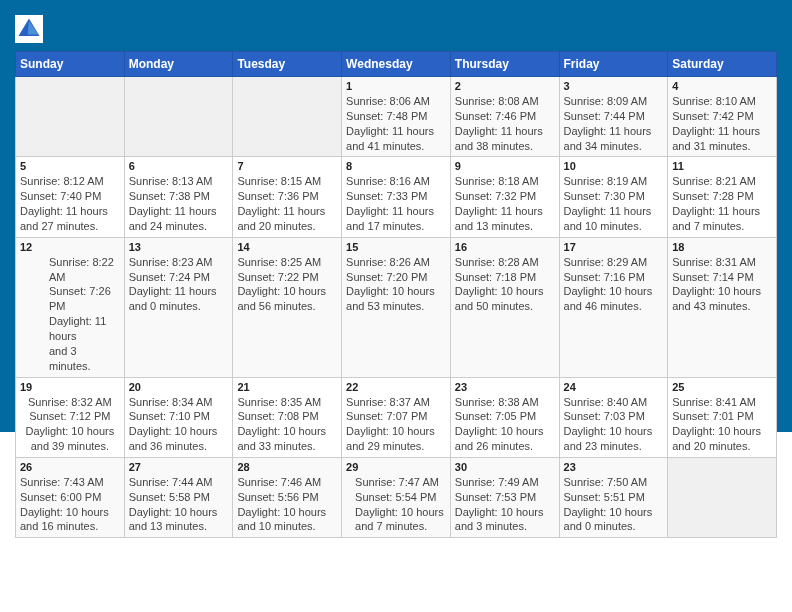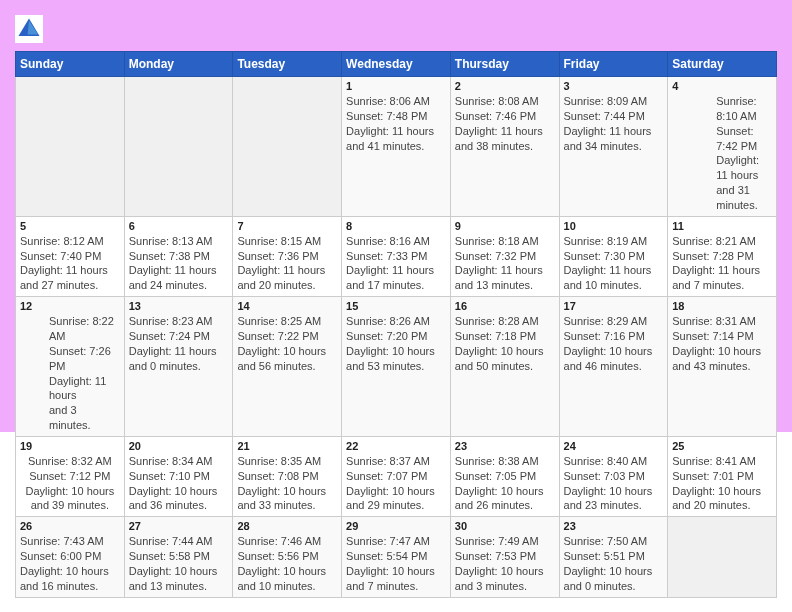--- a/index.html
+++ b/index.html
@@ -6,21 +6,21 @@
     body {
       font-family: Arial, sans-serif;
       background: #fff;
       width: 792px;
       height: 612px;
       overflow: hidden;
     }
     .page {
       width: 792px;
       height: 432px;
-      background: #f0abfc;
+      background: #0369a1;
       padding: 10px 15px;
     }
     .header {
       display: flex;
       justify-content: space-between;
       align-items: flex-start;
       margin-bottom: 8px;
     }
     .logo {
       display: flex;
@@ -150,21 +150,21 @@
           </td>
           <td>
             <div class="day-number">3</div>
             <div class="day-info" style="white-space: pre-line;">Sunrise: 8:09 AM
 Sunset: 7:44 PM
 Daylight: 11 hours
 and 34 minutes.</div>
           </td>
           <td>
             <div class="day-number">4</div>
-            <div class="day-info" style="white-space: pre-line; margin-left: 44px;">Sunrise: 8:10 AM
+            <div class="day-info" style="white-space: pre-line;">Sunrise: 8:10 AM
 Sunset: 7:42 PM
 Daylight: 11 hours
 and 31 minutes.</div>
           </td>
         </tr>
         <tr>
           <td>
             <div class="day-number">5</div>
             <div class="day-info" style="white-space: pre-line;">Sunrise: 8:12 AM
 Sunset: 7:40 PM
@@ -333,21 +333,21 @@
           </td>
           <td>
             <div class="day-number">28</div>
             <div class="day-info" style="white-space: pre-line;">Sunrise: 7:46 AM
 Sunset: 5:56 PM
 Daylight: 10 hours
 and 10 minutes.</div>
           </td>
           <td>
             <div class="day-number">29</div>
-            <div class="day-info" style="white-space: pre-line;">Sunrise: 7:47 AM
+            <div class="day-info" style="white-space: pre-line; margin-left: 9px;">Sunrise: 7:47 AM
 Sunset: 5:54 PM
 Daylight: 10 hours
 and 7 minutes.</div>
           </td>
           <td>
             <div class="day-number">30</div>
             <div class="day-info" style="white-space: pre-line;">Sunrise: 7:49 AM
 Sunset: 7:53 PM
 Daylight: 10 hours
 and 3 minutes.</div>

